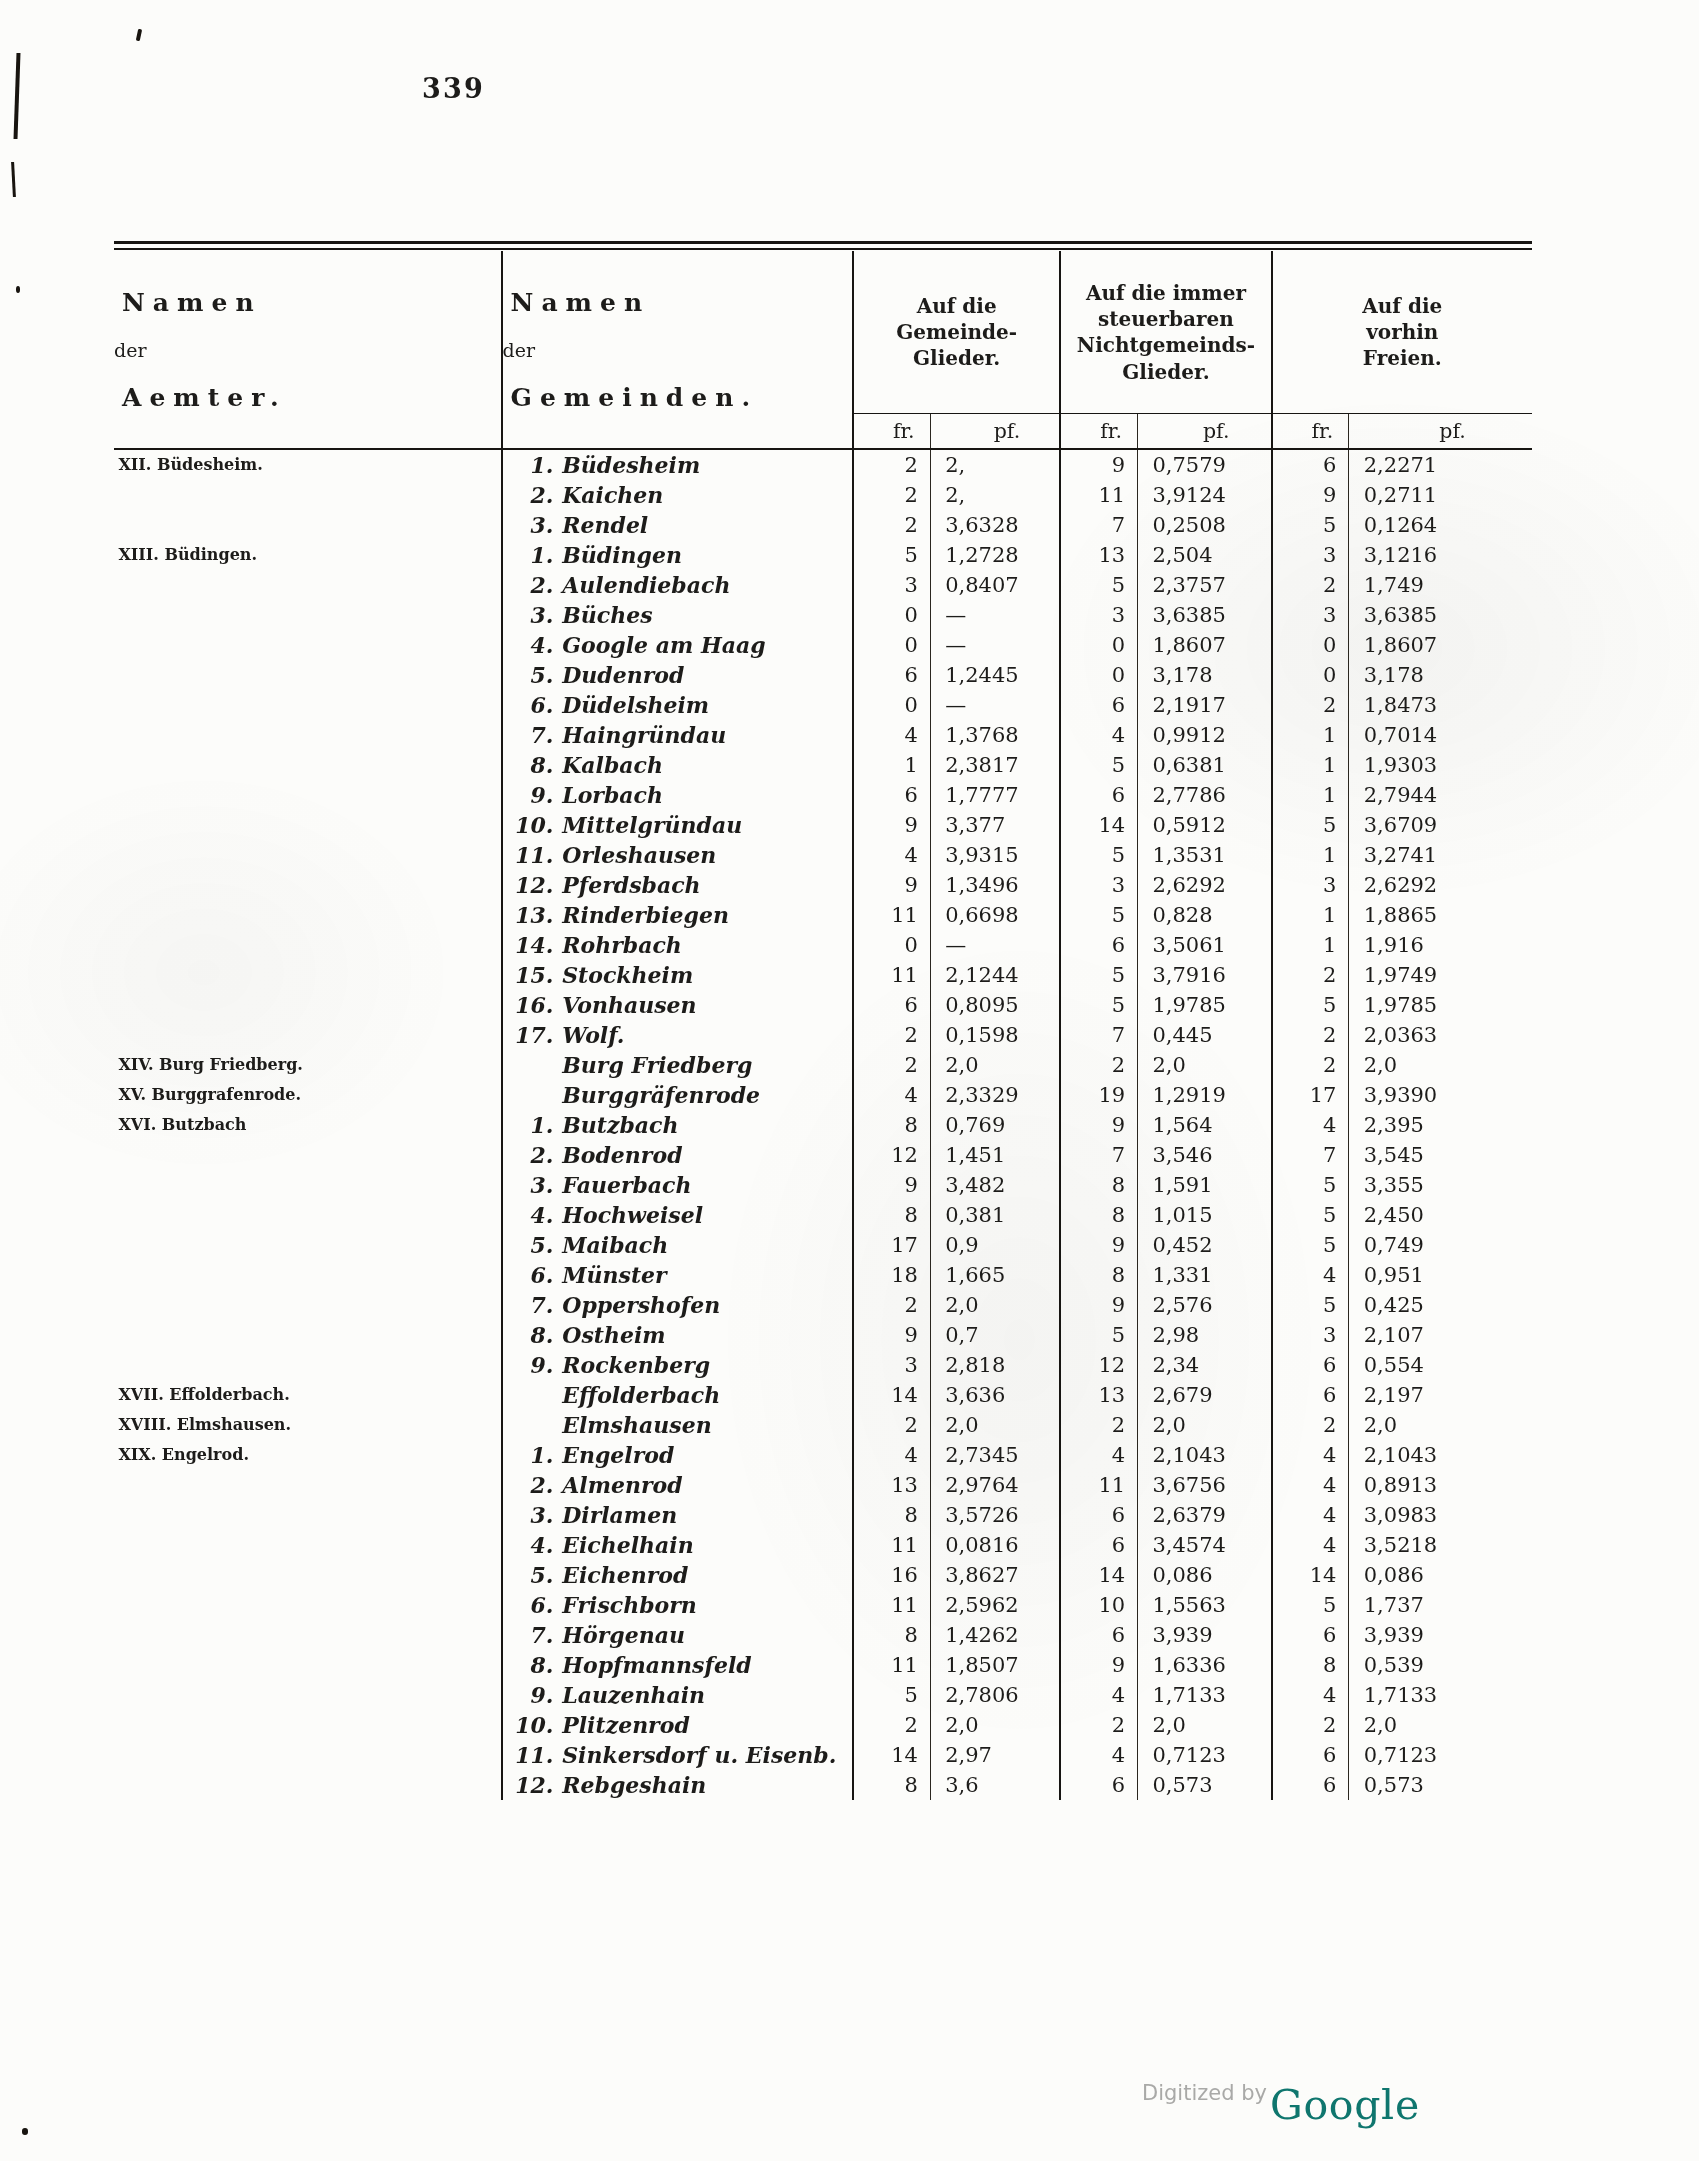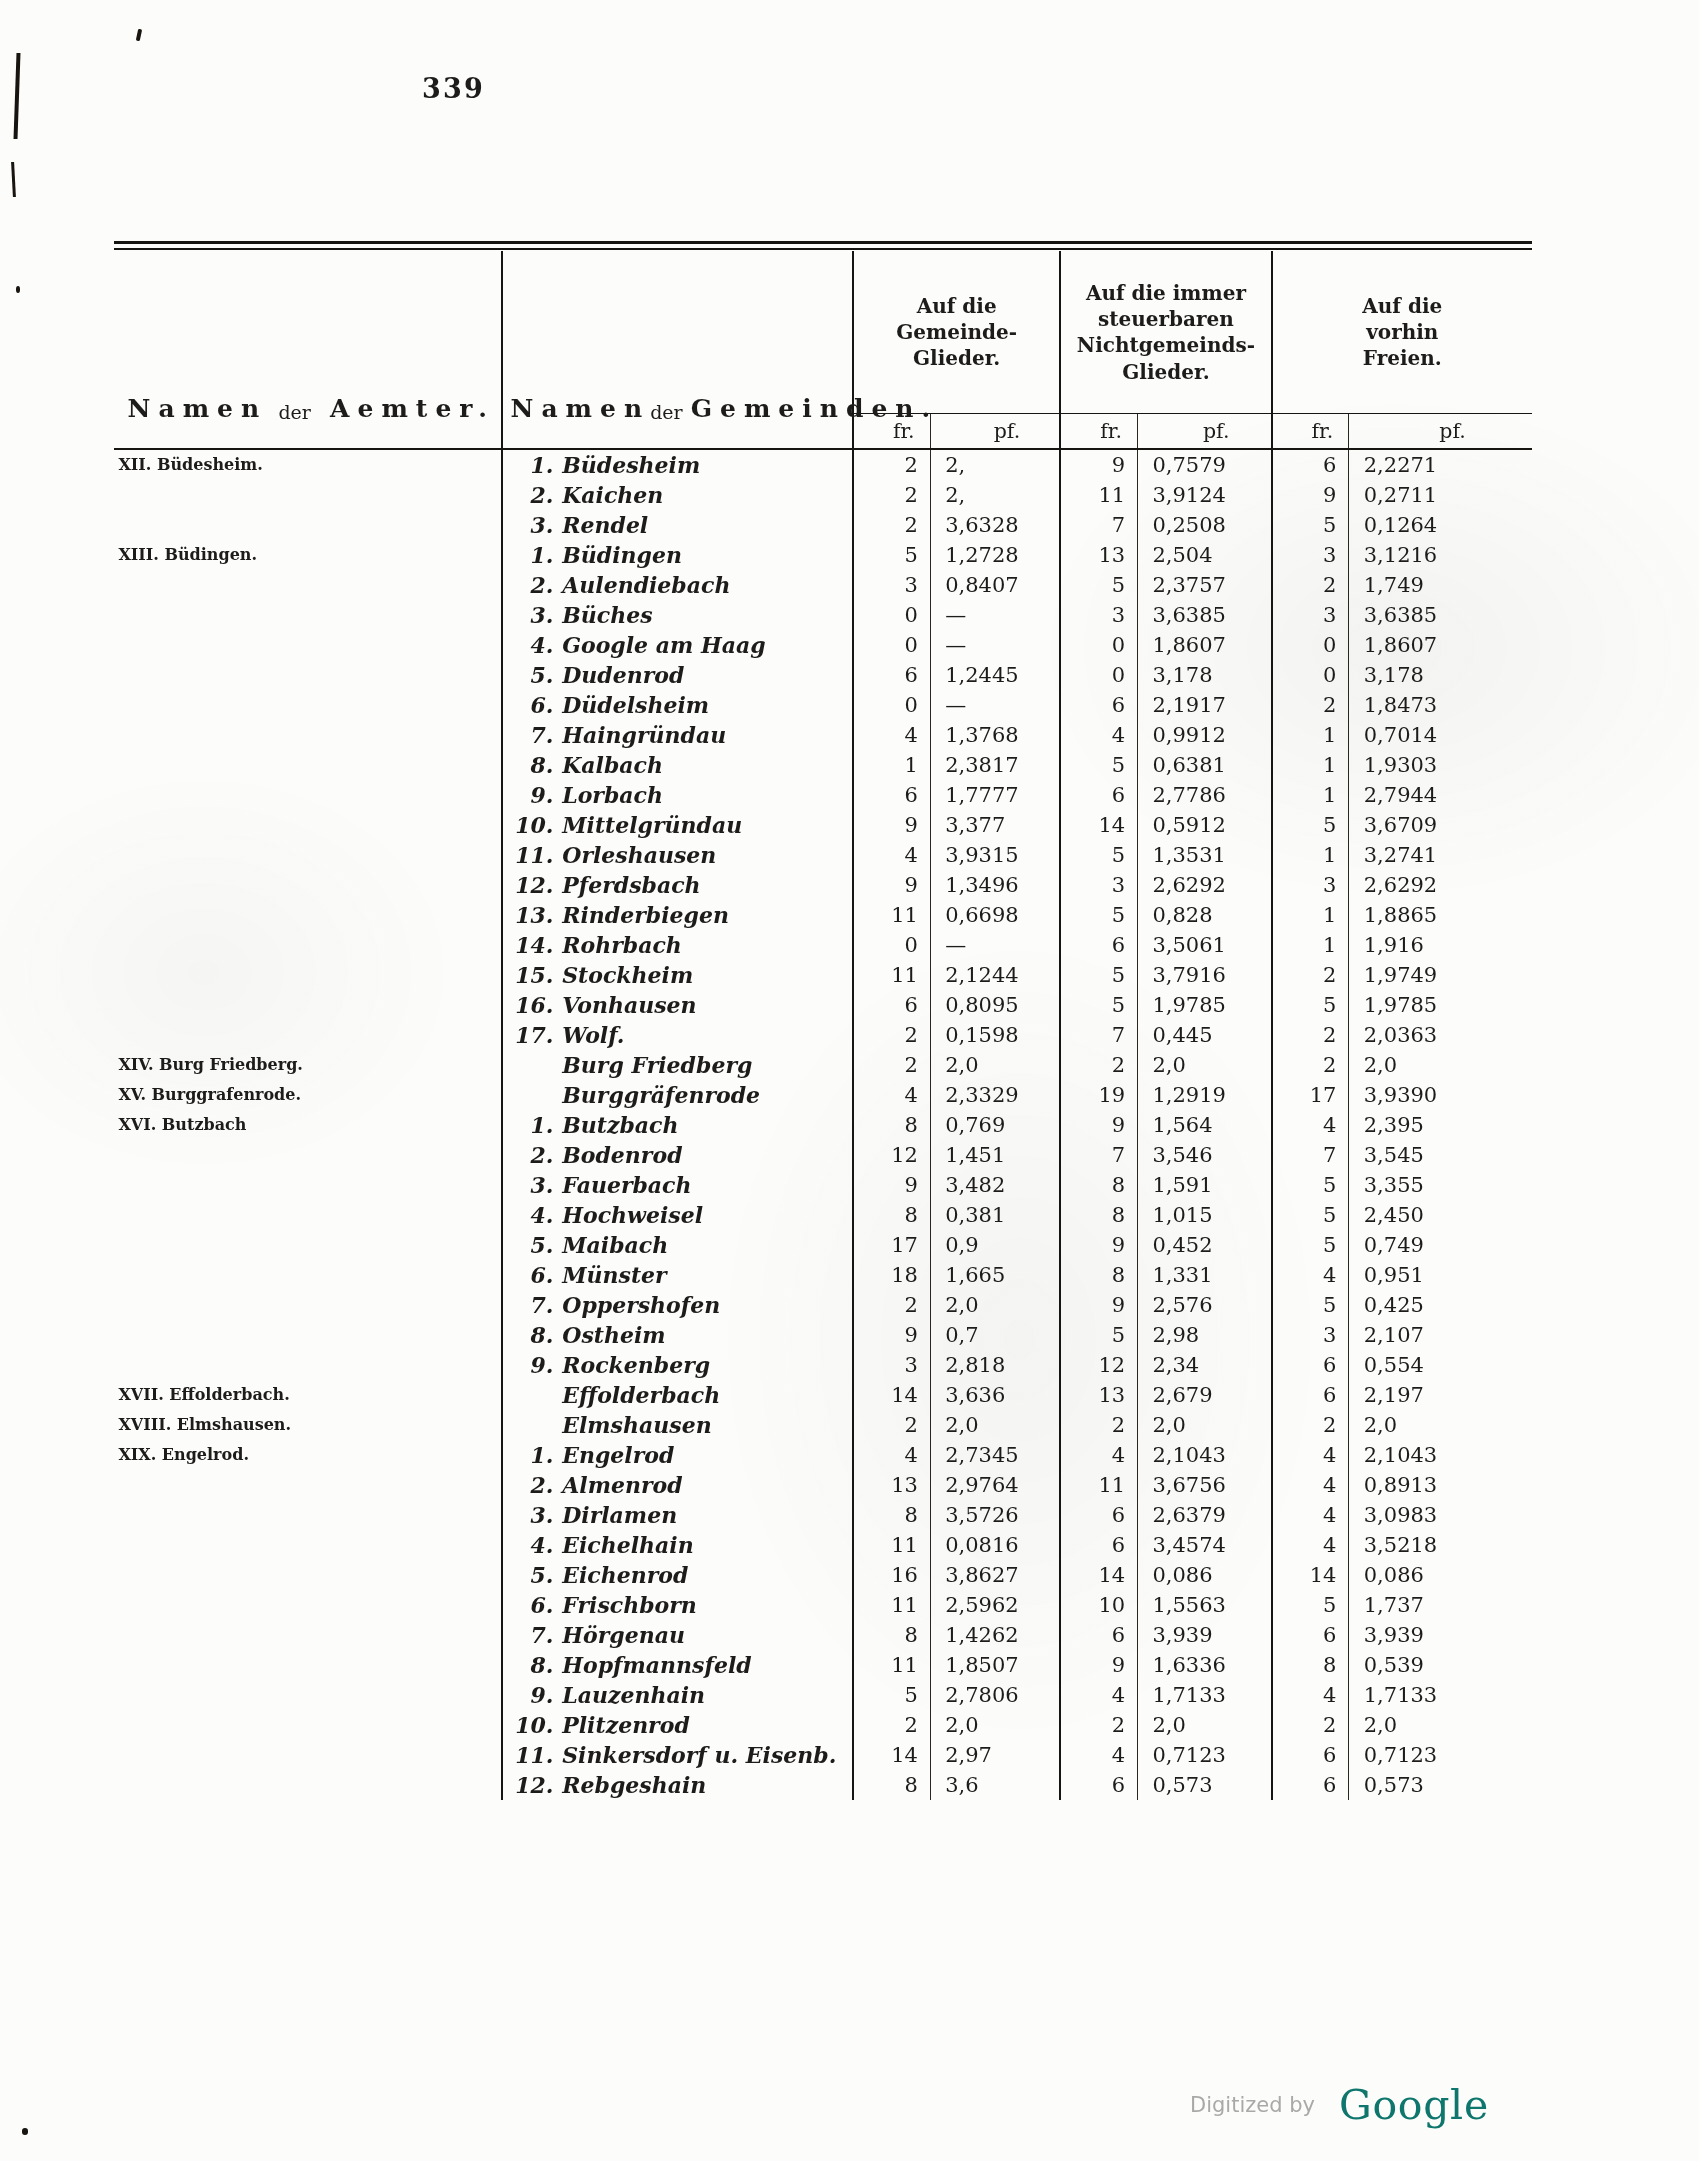--- a/index.html
+++ b/index.html
@@ -39,34 +39,34 @@
   .vmaj { border-left:2.2px solid #171512; }
   .vmin { border-left:1.5px solid #2a261f; }
 
   thead th { vertical-align:middle; text-align:center; }
   thead tr.titles th { height:162px; }
   thead tr.subs  th { height:34px; font-size:20.5px;padding-left:24px; }
   thead tr.subs  th { border-bottom:2.9px solid #171512; }
   thead tr.titles th[rowspan] { border-bottom:2.9px solid #171512; }
   thead tr.titles th.grp { border-bottom:1.5px solid #171512; }
 
-  .hcol { display:flex; justify-content:space-around; height:146px; align-items:flex-end; }
+  .hcol { display:flex; flex-direction:column; justify-content:space-around; height:146px; align-items:flex-start; }
   .hline-big   { font-size:25px; font-weight:bold; letter-spacing:8px; padding-left:8px; white-space:nowrap; }
   .hline-small { font-size:19px; }
   .grp .gl { font-size:20px; font-weight:bold; line-height:1.32; white-space:nowrap; }
   .grp .gwrap { display:flex; flex-direction:column; justify-content:center; align-items:center; }
 
   tbody td { height:30px; line-height:30px; font-size:21px; white-space:nowrap; overflow:hidden; vertical-align:middle; }
   td.amt { font-weight:bold; font-size:16px; padding-left:4.4px; }
   td.gem { padding-left:2.9px; font-weight:bold; font-size:22px;font-style:italic; }
   td.gem .num { display:inline-block; width:48px; text-align:right; padding-right:8.8px; }
   td.fr  { text-align:right; padding-right:11.7px; }
   td.pf  { text-align:left;  padding-left:14.6px; }
 
-  .watermark { position:absolute; left:1190px; top:2081px; display:flex; align-items:center; gap:24px; }
+  .watermark { position:absolute; left:1142px; top:2081px; display:flex; align-items:flex-start; gap:3px; }
   .wm-prefix { font-family:"DejaVu Sans", sans-serif; font-size:21px; color:#a9a9a7; }
   .wm-brand  { font-family:"DejaVu Serif", serif; font-size:41px; color:#0f766e; letter-spacing:0.7px; }
 </style>
 </head>
 <body>
 
 <div class="artifact a1"></div>
 <div class="artifact a2"></div>
 <div class="artifact a3"></div>
 <div class="artifact a4"></div>

